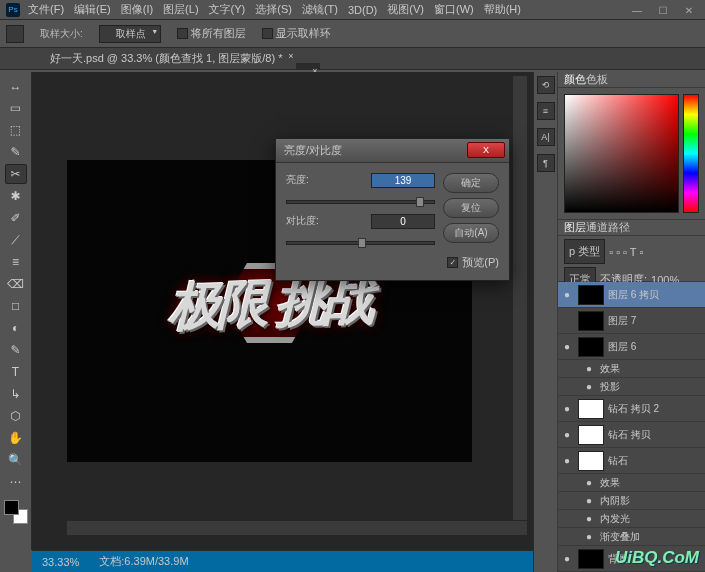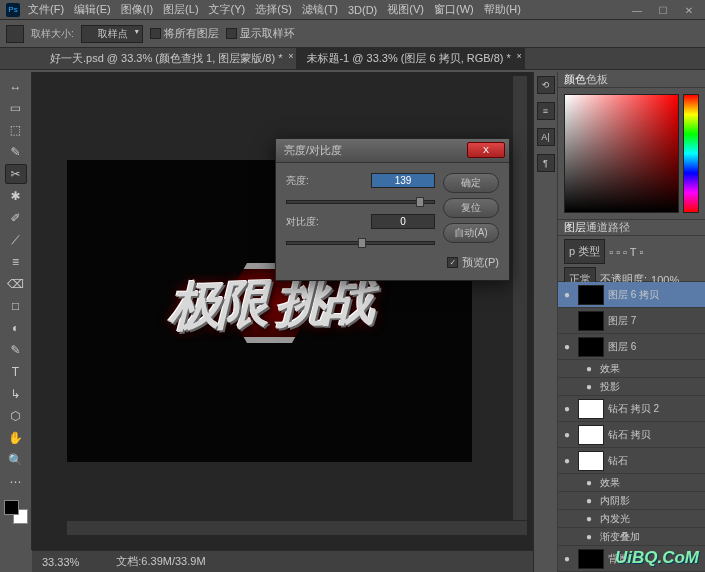--- a/index.html
+++ b/index.html
@@ -2,21 +2,21 @@
 <html><head>
 <meta charset="utf-8">
 <style>
 *{margin:0;padding:0;box-sizing:border-box;font-family:"Microsoft YaHei",Arial,sans-serif;font-size:11px;color:#c8c8c8;user-select:none}
 body{background:#535353;width:705px;height:572px;overflow:hidden;position:relative}
 .menubar{background:#535353;height:20px;display:flex;align-items:center;padding:0 6px;border-bottom:1px solid #2a2a2a}
 .ps-logo{width:14px;height:14px;background:#001e36;color:#31a8ff;font-size:8px;font-weight:normal;display:flex;align-items:center;justify-content:center;margin-right:8px;border-radius:2px}
 .menubar span{margin-right:10px;font-size:11px;cursor:default}
 .win-controls{position:absolute;right:4px;top:2px;display:flex;gap:2px}
 .win-btn{width:24px;height:16px;display:flex;align-items:center;justify-content:center;font-size:10px;color:#aaa}
-.options-bar{background:#535353;height:28px;display:flex;align-items:center;padding:0 6px;border-bottom:1px solid #2a2a2a;gap:7px}
+.options-bar{background:#535353;height:28px;display:flex;align-items:center;padding:0 6px;border-bottom:1px solid #2a2a2a;gap:16px}
 .opt-icon{width:18px;height:18px;background:#3a3a3a;border:1px solid #222}
 .opt-label{font-size:10px;color:#bbb}
 .opt-sel{background:#3a3a3a;border:1px solid #222;padding:1px 14px 1px 16px;font-size:10px;position:relative}
 .opt-sel::after{content:"▾";position:absolute;right:3px;top:1px;font-size:8px}
 .opt-check{display:flex;align-items:center;gap:3px}
 .opt-check .box{width:11px;height:11px;background:#3a3a3a;border:1px solid #222}
 .tabbar{background:#424242;height:22px;display:flex;align-items:flex-end;padding-left:40px;border-bottom:1px solid #2a2a2a}
 .tab{padding:3px 14px 3px 10px;font-size:10px;color:#aaa;position:relative;cursor:default}
 .tab.active{background:#2b2b2b;color:#ff9a3c}
 .tab .x{position:absolute;right:3px;top:3px;font-size:9px}
@@ -46,27 +46,27 @@
 .layer-opts .row{display:flex;align-items:center;gap:4px}
 .layer-opts .sel{background:#3a3a3a;border:1px solid #222;padding:4px 4px;flex:0 0 auto}
 .layers-list{flex:1;overflow:auto;background:#474747}
 .layer-row{display:flex;align-items:center;height:26px;border-bottom:1px solid #3a3a3a;padding:0 2px;gap:4px}
 .layer-row.sel{background:#5a7aa8}
 .layer-row.sub{padding-left:24px;height:18px}
 .eye{width:14px;font-size:10px;text-align:center}
 .thumb{width:26px;height:20px;background:#000;border:1px solid #222;flex-shrink:0}
 .thumb.white{background:#fff}
 .layer-name{font-size:10px;flex:1;white-space:nowrap;overflow:hidden}
-.statusbar{position:absolute;left:32px;right:172px;bottom:0;height:22px;background:#404040;display:flex;align-items:center;padding:0 10px;gap:37px;font-size:10px;border-top:1px solid #2a2a2a}
+.statusbar{position:absolute;left:32px;right:172px;bottom:0;height:22px;background:#0369a1;display:flex;align-items:center;padding:0 10px;gap:20px;font-size:10px;border-top:1px solid #2a2a2a}
 .dialog{position:absolute;left:275px;top:138px;width:235px;background:#575757;border:1px solid #222;box-shadow:0 4px 18px rgba(0,0,0,.6)}
 .dlg-title{height:24px;background:linear-gradient(#6a6a6a,#4e4e4e);display:flex;align-items:center;padding:0 8px;font-size:11px;border-bottom:1px solid #333;position:relative}
 .dlg-close{position:absolute;right:4px;top:3px;width:38px;height:16px;background:linear-gradient(#d44,#a22);border:1px solid #600;border-radius:2px;color:#fff;font-size:9px;display:flex;align-items:center;justify-content:center}
 .dlg-body{padding:10px 10px 10px 10px;display:flex;gap:8px}
 .dlg-left{flex:1;display:flex;flex-direction:column;gap:10px}
-.dlg-field{display:flex;align-items:center;gap:6px}
+.dlg-field{display:flex;gap:6px}
 .dlg-field label{width:50px;font-size:10px;text-align:left}
 .dlg-field input{width:64px;background:#3a3a3a;border:1px solid #222;color:#fff;font-size:10px;padding:1px 3px;text-align:center}
 .dlg-field input.hl{background:#3b6ea5;color:#fff}
 .slider{height:4px;background:#3a3a3a;border:1px solid #222;position:relative;margin:2px 0 0 0}
 .slider .knob{position:absolute;top:-4px;width:8px;height:10px;background:#888;border:1px solid #333}
 .dlg-check{display:flex;align-items:center;gap:4px;font-size:10px}
 .dlg-check .box{width:11px;height:11px;background:#3a3a3a;border:1px solid #222;display:flex;align-items:center;justify-content:center;font-size:8px}
 .dlg-right{width:56px;display:flex;flex-direction:column;gap:5px}
 .dlg-btn{height:20px;background:linear-gradient(#6a6a6a,#4e4e4e);border:1px solid #333;border-radius:10px;font-size:10px;display:flex;align-items:center;justify-content:center}
 .dlg-foot{display:flex;justify-content:space-between;padding:0 10px 10px 10px}
@@ -104,21 +104,21 @@
       <span>将所有图层</span>
     </div>
   <div class="opt-check">
       <div class="box"></div>
       <span>显示取样环</span>
     </div>
 </div>
 
 <div class="tabbar">
   <div class="tab"><span>好一天.psd @ 33.3% (颜色查找 1, 图层蒙版/8) *</span><span class="x">×</span></div>
-  <div class="tab active"><span>未标题-1 @ 33.3% (图层 6 拷贝, RGB/8) *</span><span class="x">×</span></div>
+  <div class="tab active"><span class="x">×</span></div>
 </div>
 
 <div class="toolbox">
   <div class="tool">↔</div>
   <div class="tool">▭</div>
   <div class="tool">⬚</div>
   <div class="tool">✎</div>
   <div class="tool sel">✂</div>
   <div class="tool">✱</div>
   <div class="tool">✐</div>

